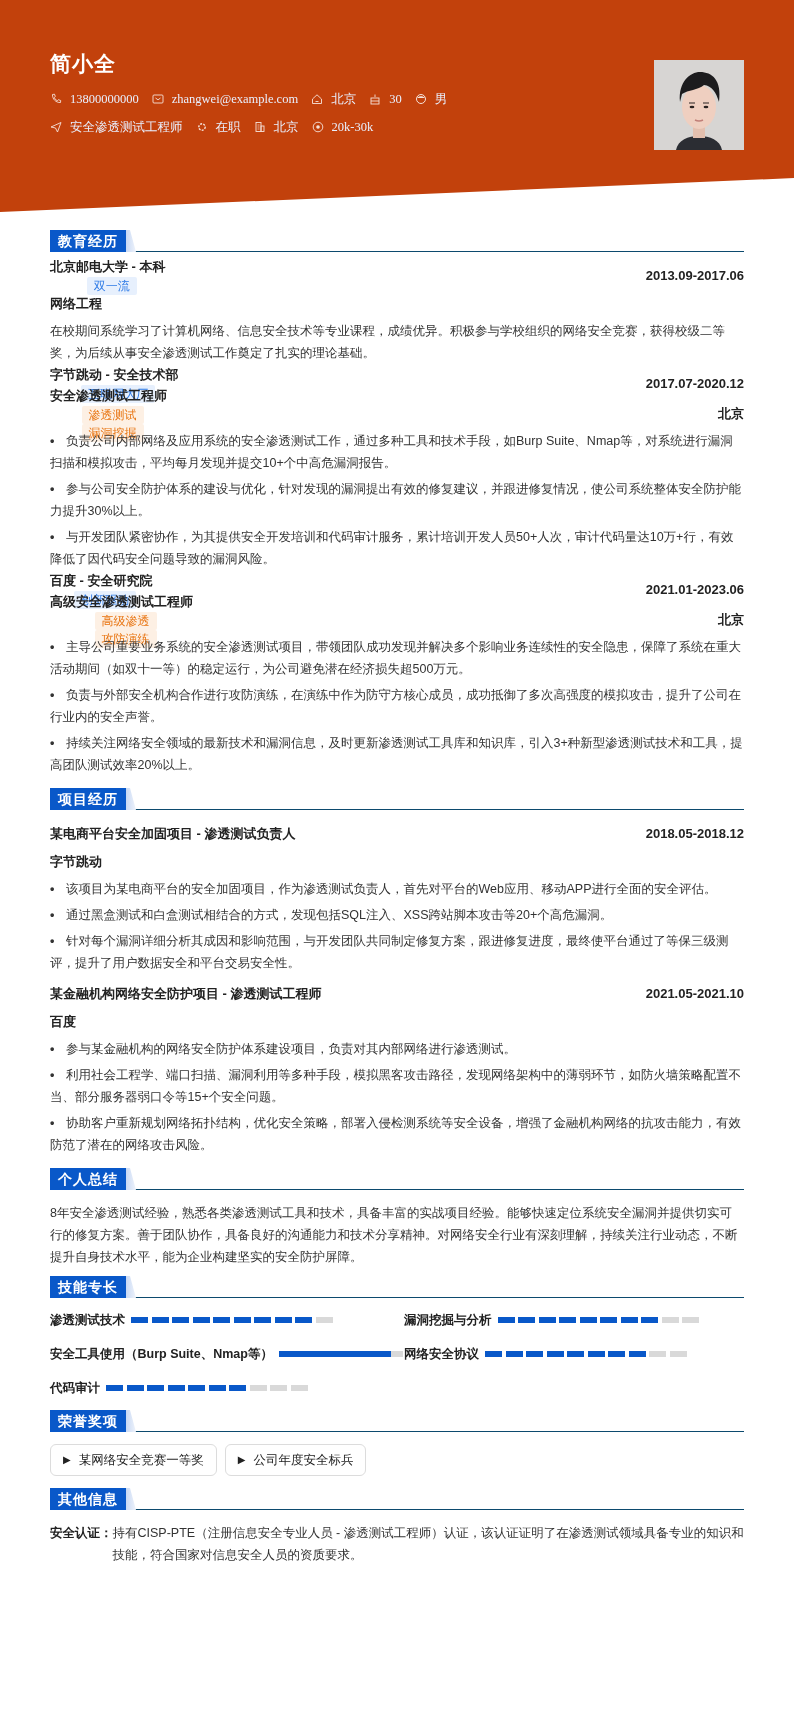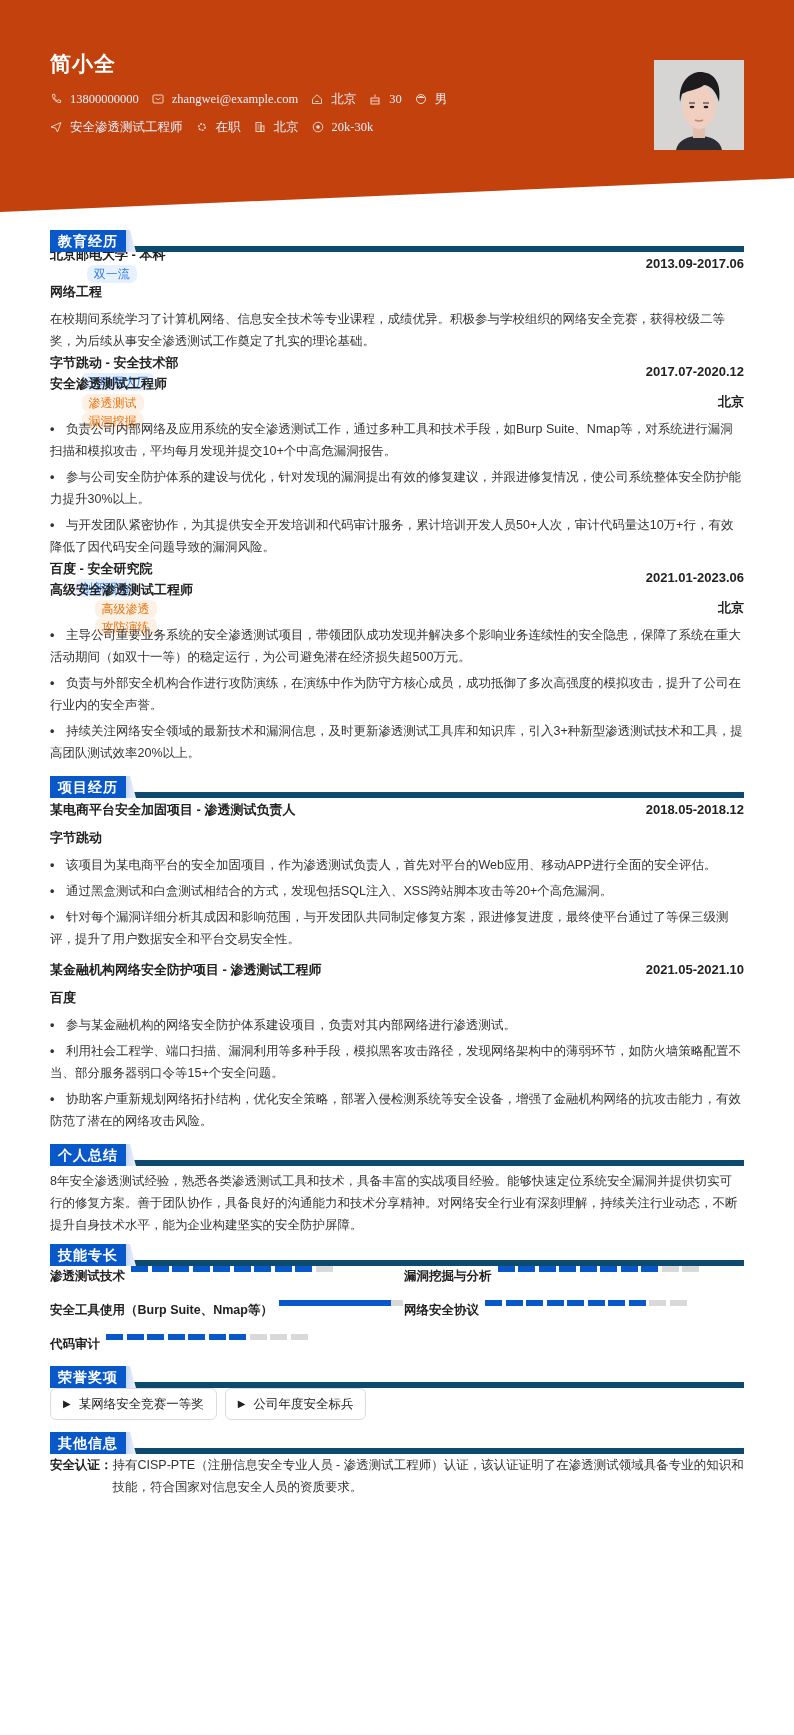--- a/index.html
+++ b/index.html
@@ -48,22 +48,22 @@
       left: 654px; top: 60px;
       width: 90px; height: 90px;
       background: #d6d6d6;
       overflow: hidden;
     }
     .content { padding: 14px 50px 20px 50px; }
     .section { margin-top: 4px; }
     .sec-head {
       position: relative;
       height: 22px;
-      border-bottom: 6px solid #0c4a6e;
-      margin-bottom: 0;
+      border-bottom: 1px solid #0c4a6e;
+      margin-bottom: 12px;
     }
     .sec-title {
       display: inline-block;
       position: relative;
       background: #0958c9;
       color: #fff;
       font-size: 14px;
       font-weight: bold;
       height: 22px;
       line-height: 22px;
@@ -81,41 +81,41 @@
     .row { display: flex; justify-content: space-between; align-items: center; height: 24px; }
     .row .left { display: flex; align-items: center; flex-direction: column; }
     .bold { font-weight: bold; font-size: 13px; }
     .date { font-weight: bold; font-size: 13px; }
     .tag {
       display: inline-block;
       font-size: 12px;
       padding: 0 7px;
       height: 18px;
       line-height: 18px;
-      border-radius: 7px;
+      border-radius: 2px;
       margin-left: 8px;
     }
     .tag.blue { color: #2f7be6; background: #e7f0fd; }
     .tag.orange { color: #e8730f; background: #fdf0e4; }
     .sub { font-weight: bold; font-size: 13px; height: 24px; line-height: 24px; margin: 4px 0; }
     .para { font-size: 12.5px; line-height: 22px; color: #333; margin-top: 4px; margin-bottom: 6px; }
     ul.bullets { list-style: none; margin: 4px 0 6px 0; }
     ul.bullets li {
       position: relative;
       padding-left: 0;
       font-size: 12.5px;
       line-height: 22px;
       color: #333;
       margin-bottom: 4px;
       text-indent: 0;
     }
     ul.bullets li .dot { display: inline-block; width: 16px; font-weight: bold; }
     .entry { margin-bottom: 8px; }
     .skills { display: grid; grid-template-columns: 354px 354px; row-gap: 14px; margin-bottom: 12px; }
-    .skill { display: flex; align-items: flex-start; height: 20px; font-size: 12.5px; font-weight: bold; }
+    .skill { display: flex; align-items: center; height: 20px; font-size: 12.5px; font-weight: bold; }
     .skill .label { margin-right: 6px; white-space: nowrap; }
     .segs { display: flex; align-items: center; }
     .seg { width: 17px; height: 6px; margin-right: 3.5px; background: #d9d9d9; }
     .seg.on { background: #0958c9; }
     .cbar { width: 124px; height: 6px; background: #d9d9d9; position: relative; }
     .cbar .fill { position: absolute; left: 0; top: 0; height: 6px; background: #0958c9; }
     .awards { display: flex; gap: 8px; margin-bottom: 12px; }
     .award {
       display: flex; align-items: center;
       border: 1px solid #dcdcdc;

